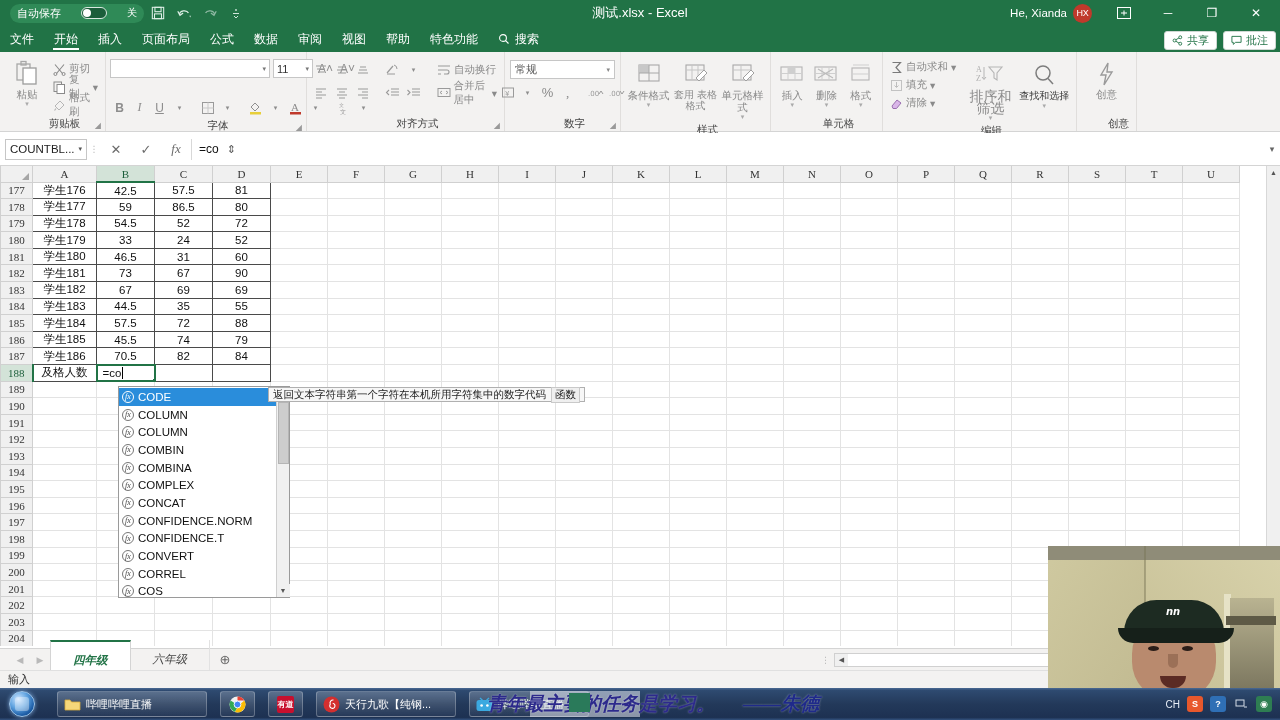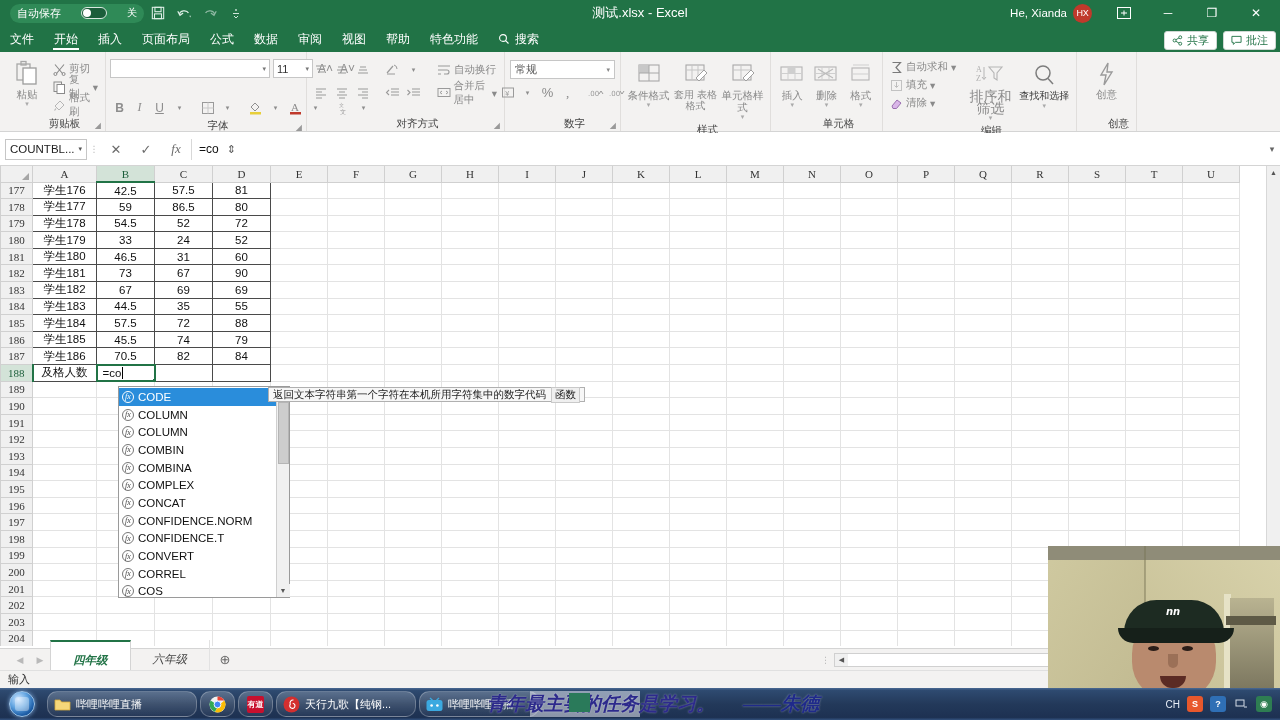--- a/index.html
+++ b/index.html
@@ -281,22 +281,22 @@
     width:44px; height:30px; display:flex; align-items:center; justify-content:center;
   }
   .orb {
     width:26px; height:26px; border-radius:50%;
     background: radial-gradient(circle at 35% 30%, #cfe6ff 0%, #5fa3e0 40%, #1f5fa8 70%, #0d3a70 100%);
     border:1px solid #9fc6ea; box-shadow:0 0 4px rgba(150,200,255,0.7);
     display:flex; align-items:center; justify-content:center;
   }
   .orb-inner { width:14px; height:14px; border-radius:3px; background:rgba(255,255,255,0.35); }
   .tbitem {
-    height:26px; margin-left:3px; padding:0 6px; display:flex; align-items:center; gap:5px;
-    border:1px solid rgba(255,255,255,0.25); border-radius:10px;
+    height:26px; margin-left:13px; padding:0 6px; display:flex; align-items:center; gap:5px;
+    border:1px solid rgba(255,255,255,0.25); border-radius:3px;
     background: linear-gradient(to bottom, rgba(255,255,255,0.22), rgba(255,255,255,0.04));
     color:#fff; font-size:11px; max-width:160px; overflow:hidden; white-space:nowrap;
   }
   .tbitem.narrow { padding:0 8px; }
   .tbicon { width:17px; height:17px; flex:none; display:flex; align-items:center; justify-content:center; border-radius:2px;}
   .tray { margin-left:auto; display:flex; align-items:center; gap:7px; padding-right:8px; color:#e8eef7; font-size:10px;}
   .tray-ico { width:16px; height:16px; display:flex; align-items:center; justify-content:center; border-radius:3px; font-size:10px;}
 
   
   .quote {

